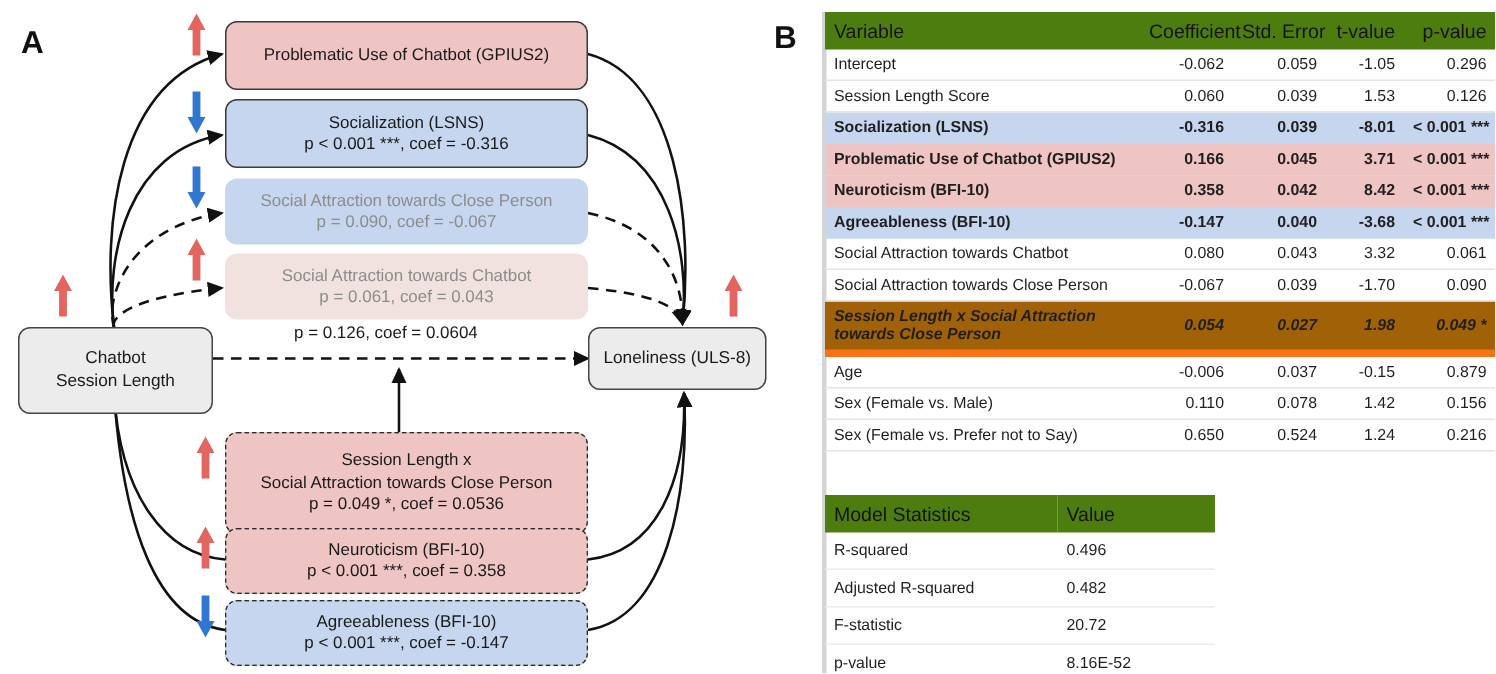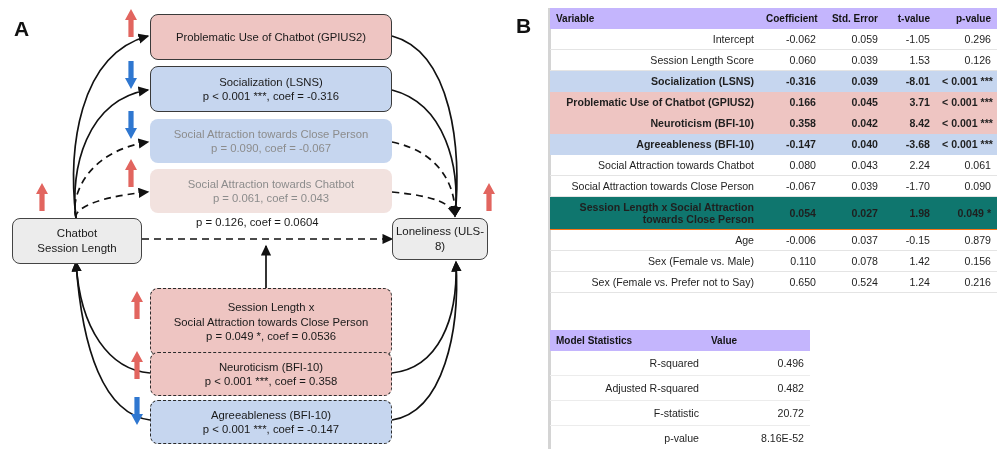--- a/index.html
+++ b/index.html
@@ -28,29 +28,29 @@
 
   .edge-label{position:absolute;font-size:11.3px;color:#1a1a1a;white-space:nowrap;}
 
   .updown{position:absolute;width:14px;height:30px;}
 
   
   #panelB{position:absolute;left:548px;top:0;width:449px;height:449px;}
   .tbl{border-collapse:collapse;table-layout:fixed;font-size:10.6px;color:#1f1f1f;}
   #coef-table{position:absolute;left:2px;top:8px;width:447px;}
   #stats-table{position:absolute;left:2px;top:330px;width:260px;}
-  .tbl th{background:#c4b5fd;font-weight:bold;font-size:10px;color:#141414;
+  .tbl th{background:#4d7c0f;font-weight:normal;font-size:13px;color:#141414;
           padding:5px 6px;text-align:right;vertical-align:middle;white-space:nowrap;}
   .tbl th.varcol{text-align:left;}
   .tbl td{padding:4px 6px;vertical-align:middle;border-bottom:1px solid #e4e4e4;}
-  .tbl td.var{text-align:right;}
+  .tbl td.var{text-align:left;}
   .tbl td.num{text-align:right;white-space:nowrap;}
   .row-blue td{background:#c6d6ef;font-weight:bold;border-bottom:1px solid #c6d6ef;}
   .row-red td{background:#eec5c2;font-weight:bold;border-bottom:1px solid #eec5c2;}
-  .row-lightred td{background:#0f766e;font-weight:bold;border-bottom:1px solid #f97316;}
+  .row-lightred td{background:#a16207;font-weight:bold;border-bottom:5px solid #f97316;font-style:italic;}
   #stats-table td{padding:6px 6px;border-bottom:1px solid #ececec;}
   .leftbar{position:absolute;left:0px;top:8px;width:3px;height:441px;background:#d4d4d4;}
 </style>
 </head>
 <body>
 
 <div id="root">
 
   <div id="panelA">
 
@@ -129,26 +129,26 @@
     <div class="node node-blue-faded" style="left:150px;top:119px;width:242px;height:44px;">
       <span class="l1">Social Attraction towards Close Person</span>
       <span class="l2">p = 0.090, coef = -0.067</span>
     </div>
 
     <div class="node node-red-faded" style="left:150px;top:169px;width:242px;height:44px;">
       <span class="l1">Social Attraction towards Chatbot</span>
       <span class="l2">p = 0.061, coef = 0.043</span>
     </div>
 
-    <div class="node node-grey" style="left:12px;top:218px;width:130px;height:46px;">
+    <div class="node node-grey" style="left:12px;top:218px;width:130px;height:58px;">
       <span class="l1">Chatbot</span>
       <span class="l2">Session Length</span>
     </div>
 
-    <div class="node node-grey" style="left:392px;top:218px;width:96px;height:42px;">
+    <div class="node node-grey" style="left:392px;top:218px;width:119px;height:42px;">
       <span class="l1">Loneliness (ULS-8)</span>
     </div>
 
     <div class="edge-label" style="left:196px;top:216px;">p = 0.126, coef = 0.0604</div>
 
     <div class="node node-red node-dashed" style="left:150px;top:288px;width:242px;height:68px;">
       <span class="l1">Session Length x</span>
       <span class="l2">Social Attraction towards Close Person</span>
       <span class="l3">p = 0.049 *, coef = 0.0536</span>
     </div>
@@ -224,21 +224,21 @@
             <td class="var">Agreeableness (BFI-10)</td>
             <td class="num">-0.147</td>
             <td class="num">0.040</td>
             <td class="num">-3.68</td>
             <td class="num">&lt; 0.001 ***</td>
           </tr>
           <tr>
             <td class="var">Social Attraction towards Chatbot</td>
             <td class="num">0.080</td>
             <td class="num">0.043</td>
-            <td class="num">2.24</td>
+            <td class="num">3.32</td>
             <td class="num">0.061</td>
           </tr>
           <tr>
             <td class="var">Social Attraction towards Close Person</td>
             <td class="num">-0.067</td>
             <td class="num">0.039</td>
             <td class="num">-1.70</td>
             <td class="num">0.090</td>
           </tr>
           <tr class="row-lightred">

